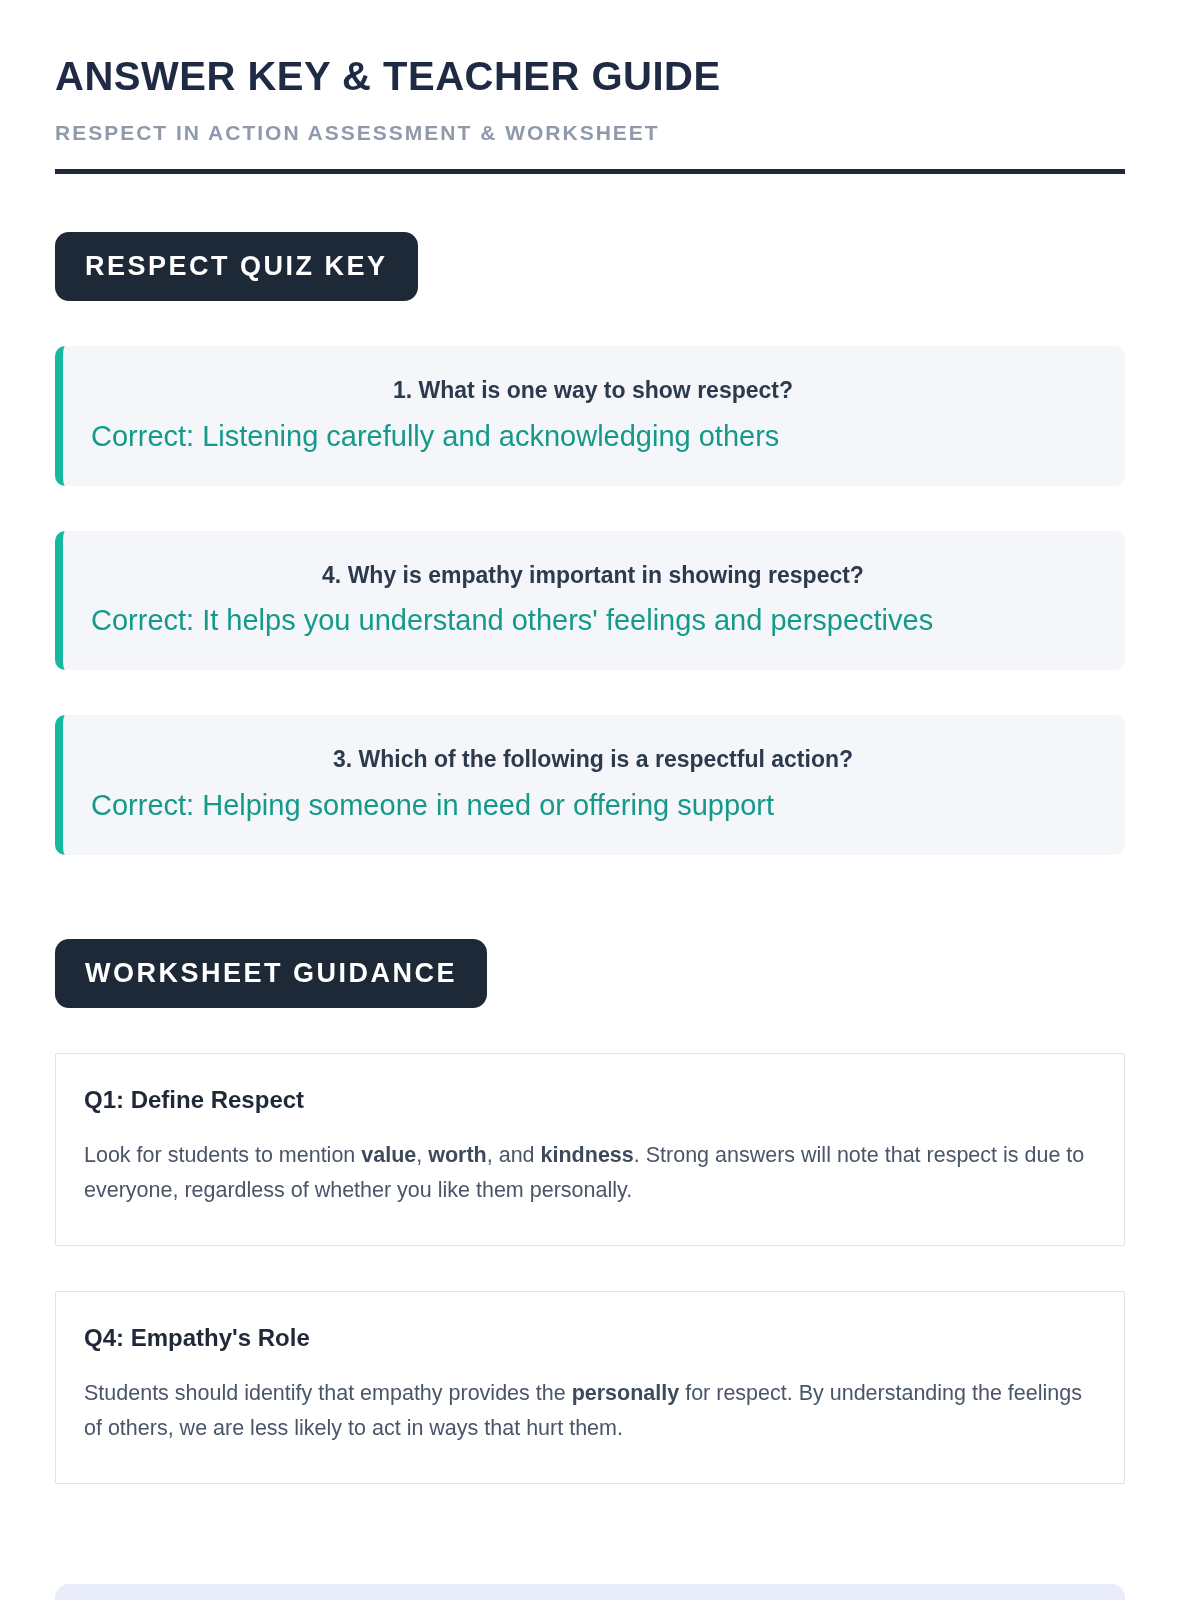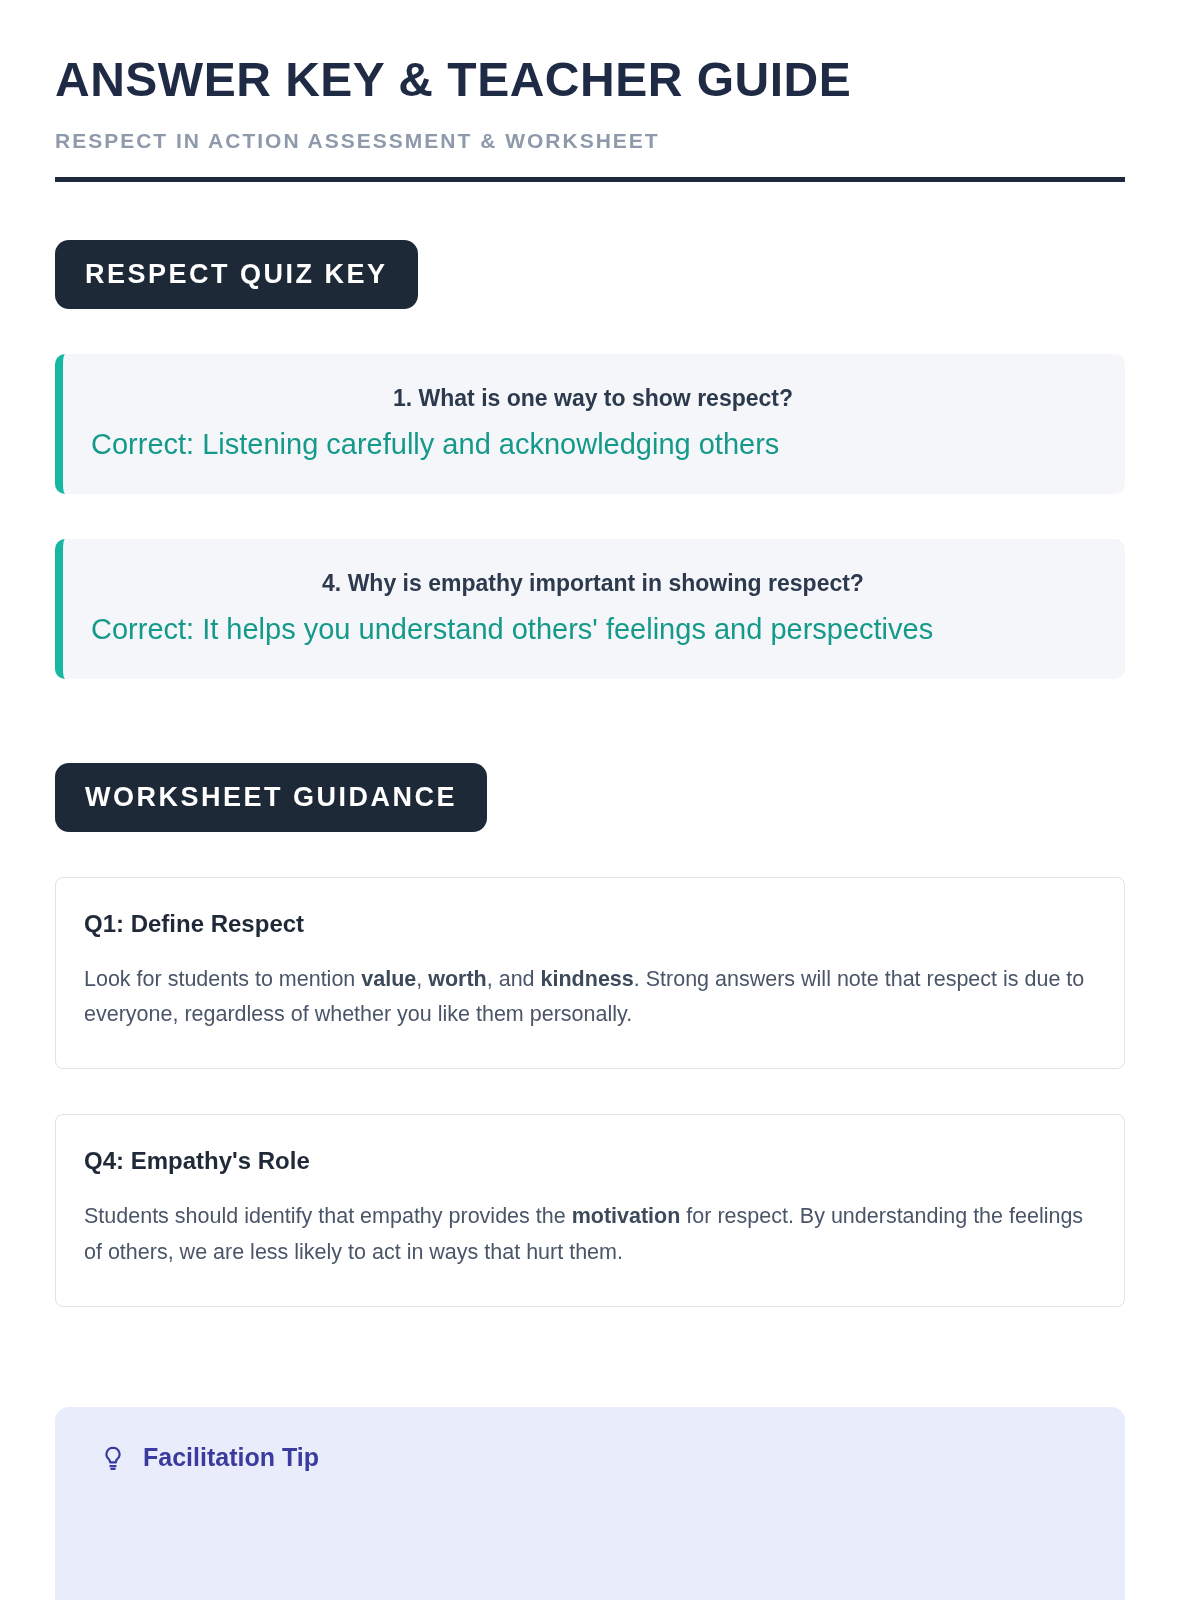--- a/index.html
+++ b/index.html
@@ -14,21 +14,21 @@
 
   .page {
     width: 1200px;
     height: 1600px;
     padding: 55px 75px 0 55px;
     overflow: hidden;
   }
 
   
   .doc-title {
-    font-size: 48px;
+    font-size: 40px;
     font-weight: 800;
     color: #1f2a44;
     letter-spacing: 0.5px;
     line-height: 1.05;
   }
 
   .doc-subtitle {
     margin-top: 24px;
     font-size: 21px;
     font-weight: 700;
@@ -81,21 +81,21 @@
     font-weight: 400;
     color: #15998a;
     line-height: 1.3;
   }
 
   
   .guidance-card {
     margin-top: 45px;
     background: #ffffff;
     border: 1px solid #dde3ea;
-    border-radius: 8px;
+    border-radius: 2px;
     padding: 32px 30px 36px 28px;
   }
 
   .guidance-title {
     font-size: 24px;
     font-weight: 700;
     color: #1f2937;
   }
 
   .guidance-body {
@@ -155,32 +155,36 @@
   <div class="answer-card">
     <div class="answer-question">1. What is one way to show respect?</div>
     <div class="answer-correct">Correct: Listening carefully and acknowledging others</div>
   </div>
 
   <div class="answer-card">
     <div class="answer-question">4. Why is empathy important in showing respect?</div>
     <div class="answer-correct">Correct: It helps you understand others' feelings and perspectives</div>
   </div>
 
+  <div class="answer-card">
+    <div class="answer-question">3. Which of the following is a respectful action?</div>
+    <div class="answer-correct">Correct: Helping someone in need or offering support</div>
+  </div>
 
   
   <div class="section-badge badge-guidance">WORKSHEET GUIDANCE</div>
 
   <div class="guidance-card">
     <div class="guidance-title">Q1: Define Respect</div>
     <p class="guidance-body"><span>Look for students to mention </span><span class="seg-b">value</span><span>, </span><span class="seg-b">worth</span><span>, and </span><span class="seg-b">kindness</span><span>. Strong answers will note that respect is due to everyone, regardless of whether you like them personally.</span></p>
   </div>
 
   <div class="guidance-card">
     <div class="guidance-title">Q4: Empathy's Role</div>
-    <p class="guidance-body"><span>Students should identify that empathy provides the </span><span class="seg-b">motivation</span><span> for respect. By understanding the feelings of others, we are less likely to act in ways that hurt them.</span></p>
+    <p class="guidance-body"><span>Students should identify that empathy provides the </span><span class="seg-b">personally</span><span> for respect. By understanding the feelings of others, we are less likely to act in ways that hurt them.</span></p>
   </div>
 
   
   <div class="tip-card">
     <div class="tip-header">
       <span class="tip-icon">
         <svg viewBox="0 0 24 24" width="26" height="26" fill="none" stroke="#3b3a9e" stroke-width="2" stroke-linecap="round" stroke-linejoin="round">
           <path d="M12 2.5a6 6 0 0 0-3.9 10.55c.75.66 1.15 1.6 1.15 2.6v.35h5.5v-.35c0-1 .4-1.94 1.15-2.6A6 6 0 0 0 12 2.5z"></path>
           <path d="M9.6 19.5h4.8"></path>
           <path d="M10.4 22h3.2"></path>

